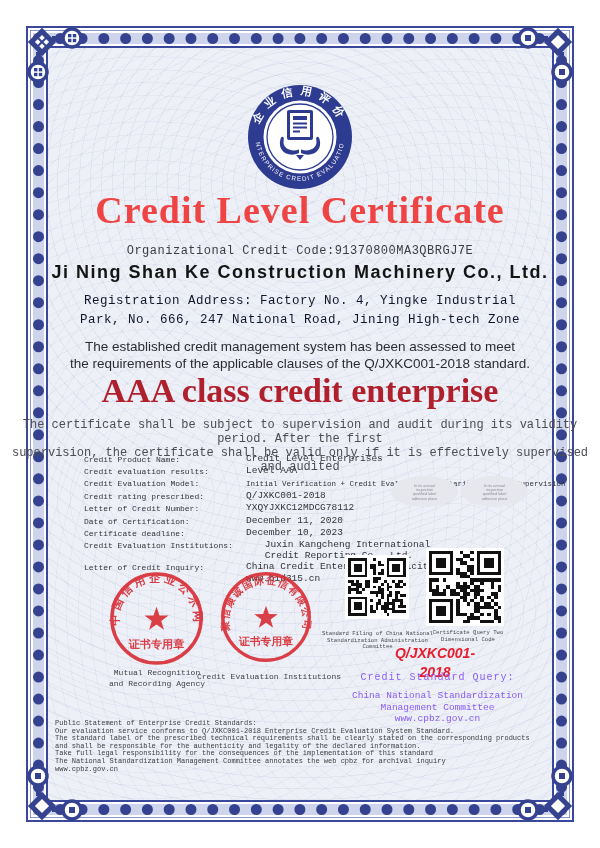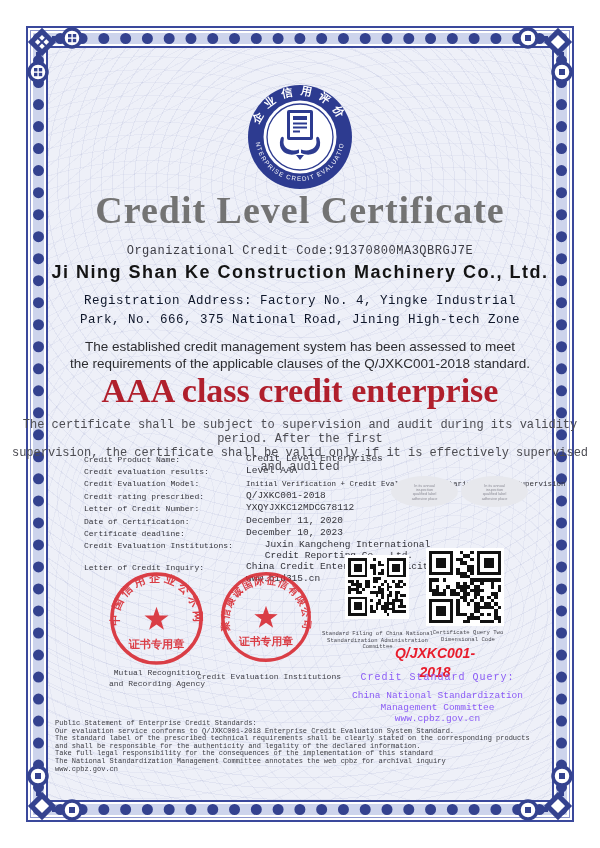--- a/index.html
+++ b/index.html
@@ -18,21 +18,21 @@
      #eef0f8;}
   .corner{position:absolute;width:70px;height:70px;}
   .corner.tl{top:16px;left:16px;}
   .corner.tr{top:16px;right:16px;transform:scaleX(-1);}
   .corner.bl{bottom:16px;left:16px;transform:scaleY(-1);}
   .corner.br{bottom:16px;right:16px;transform:rotate(180deg);}
   
   .abs{position:absolute;}
   .ctr{left:0;width:600px;text-align:center;}
   .emblem{left:247px;top:84px;width:106px;height:106px;}
-  .title{top:188px;font-family:"Liberation Serif",serif;font-weight:bold;font-size:38px;color:#737373;letter-spacing:1px;}
+  .title{top:188px;font-family:"Liberation Serif",serif;font-weight:bold;font-size:38px;color:#ef4444;letter-spacing:1px;}
   .orgcode{top:244px;font-family:"Liberation Mono",monospace;font-size:12px;letter-spacing:0.5px;color:#3c3c44;}
   .company{top:262px;font-size:18px;font-weight:bold;letter-spacing:1.5px;color:#141414;}
   .address{top:292px;font-family:"Liberation Mono",monospace;font-size:12.5px;line-height:19px;letter-spacing:0.5px;color:#0f172a;}
   .assess{top:338px;font-size:13.5px;line-height:17px;color:#2c2c30;}
   .aaa{top:372px;font-family:"Liberation Serif",serif;font-weight:bold;font-size:34px;color:#b01f2c;}
   .note{top:418px;font-family:"Liberation Mono",monospace;font-size:12px;line-height:14px;color:#4c4c52;}
   .details{left:84px;top:453px;width:470px;font-family:"Liberation Mono",monospace;color:#33333a;}
   .d-row{display:flex;line-height:11.2px;}
   .d-label{min-width:130px;font-size:8px;white-space:nowrap;padding-top:1px;}
   .d-value{font-size:9.5px;white-space:nowrap;margin-left:32px;}
@@ -157,21 +157,21 @@
       <path d="M 1 16 C 12 21 23 14 19.5 2 C 18.5 -1.5 15.5 -0.5 16.3 3 C 18 10.5 10 15.5 1 12.5 Z" fill="#2d3b90"></path>
       <path d="M -4 18 L 4 18 L 0 23 Z" fill="#2d3b90"></path>
     </g>
   </svg>
 
   <div class="abs ctr title">Credit Level Certificate</div>
   <div class="abs ctr orgcode">Organizational Credit Code:91370800MA3QBRGJ7E</div>
   <div class="abs ctr company">Ji Ning Shan Ke Construction Machinery Co., Ltd.</div>
   <div class="abs ctr address">
     <div>Registration Address: Factory No. 4, Yingke Industrial</div>
-    <div>Park, No. 666, 375 National Road, Jining High-tech Zone</div>
+    <div>Park, No. 666, 247 National Road, Jining High-tech Zone</div>
   </div>
   <div class="abs ctr assess">
     <div>The established credit management system has been assessed to meet</div>
     <div>the requirements of the applicable clauses of the Q/JXKC001-2018 standard.</div>
   </div>
   <div class="abs ctr aaa">AAA class credit enterprise</div>
   <div class="abs ctr note">
     <div>The certificate shall be subject to supervision and audit during its validity period. After the first</div>
     <div>supervision, the certificate shall be valid only if it is effectively supervised and audited</div>
   </div>

